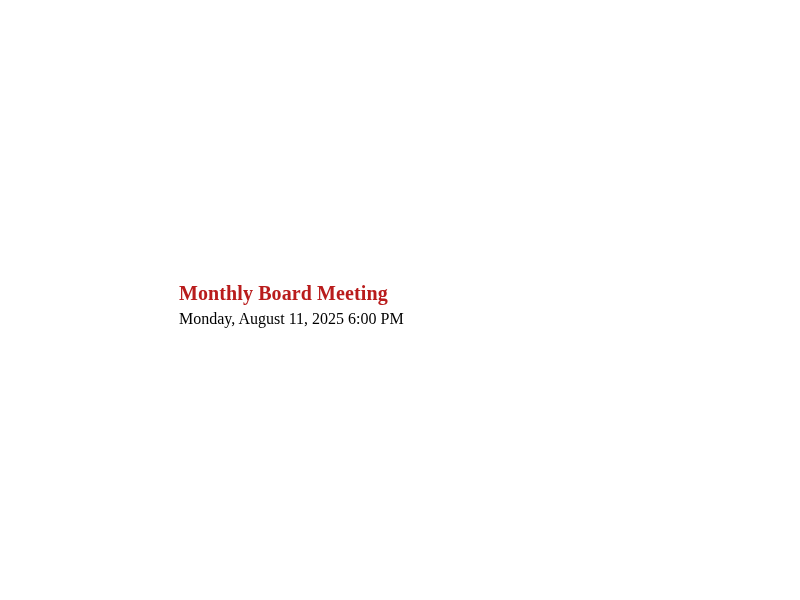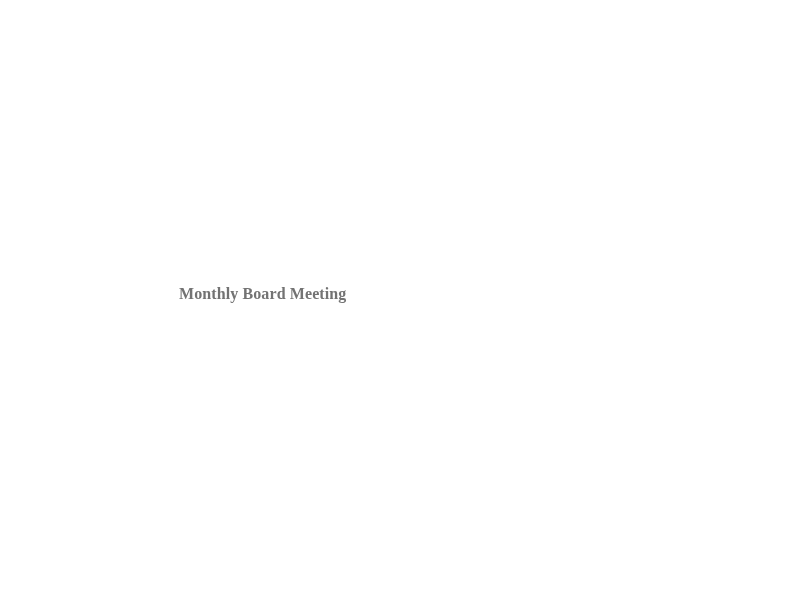--- a/index.html
+++ b/index.html
@@ -21,37 +21,38 @@
     background: #ffffff;
   }
   .meeting-block {
     position: absolute;
     left: 179px;
     top: 281px;
     width: 560px;
   }
   .meeting-title {
     font-family: "Liberation Serif", serif;
-    font-size: 16px;
+    font-size: 20px;
     font-weight: bold;
     line-height: 25px;
     margin: 0 0 2px 0;
     letter-spacing: 0.1px;
-    color: #737373;
+    color: #b91c1c;
   }
   .meeting-line {
     font-family: "Liberation Serif", serif;
     font-size: 16px;
     font-weight: normal;
     line-height: 22px;
     margin: 0;
     color: #000000;
     white-space: nowrap;
   }
 </style>
 </head>
 <body>
 
 <div class="page">
   <div class="meeting-block">
     <h1 class="meeting-title">Monthly Board Meeting</h1>
+    <p class="meeting-line">Monday, August 11, 2025 6:00 PM</p>
   </div>
 </div>
 
 </body></html>

